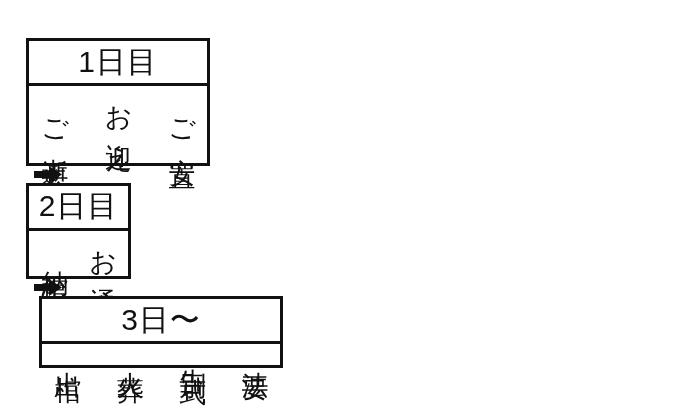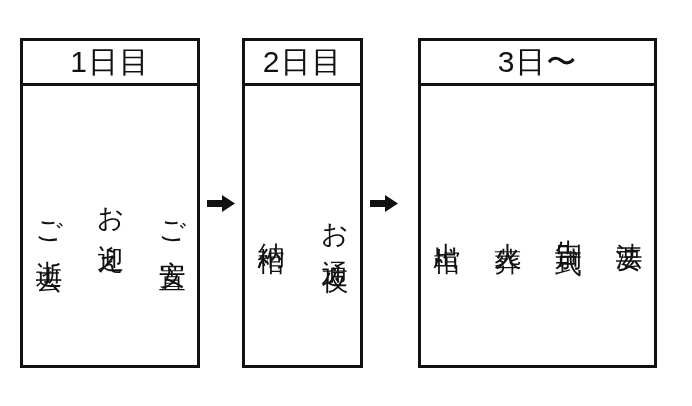--- a/index.html
+++ b/index.html
@@ -7,38 +7,38 @@
     padding: 0;
     width: 692px;
     height: 406px;
     background: #ffffff;
     font-family: "Liberation Sans", "DejaVu Sans", sans-serif;
     color: #111111;
     overflow: hidden;
   }
   .diagram {
     position: absolute;
-    left: 20px;
+    left: 26px;
     top: 38px;
     width: 637px;
     height: 330px;
     display: flex;
-    flex-direction: row;
+    flex-direction: column;
     align-items: stretch;
   }
   .box {
     box-sizing: border-box;
     border: 3px solid #111111;
     background: #ffffff;
     display: flex;
     flex-direction: column;
     height: 330px;
   }
   .box-day1 { width: 184px; }
-  .box-day2 { width: 123px; }
+  .box-day2 { width: 105px; }
   .box-day3 { width: 244px; margin-left: 13px; }
   .box-header {
     box-sizing: border-box;
     height: 45px;
     border-bottom: 3px solid #111111;
     display: flex;
     align-items: center;
     justify-content: center;
     font-size: 30px;
     font-weight: 500;

